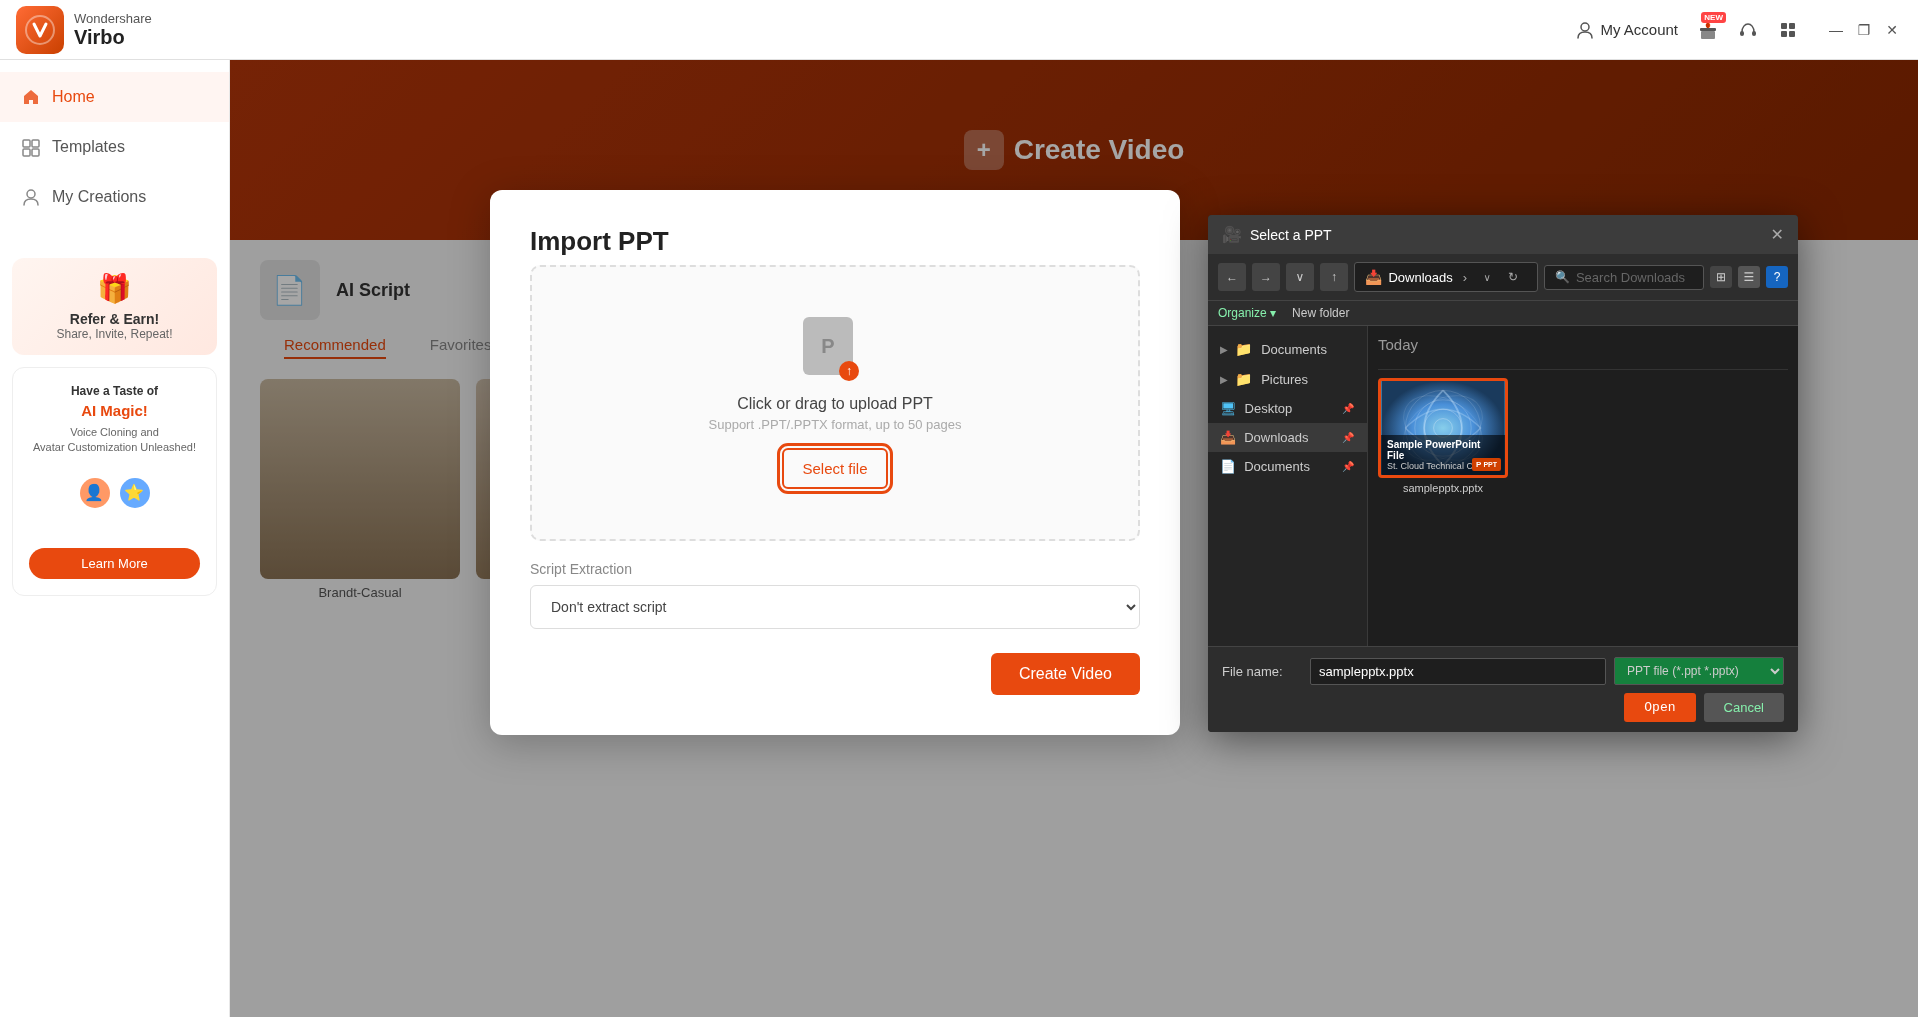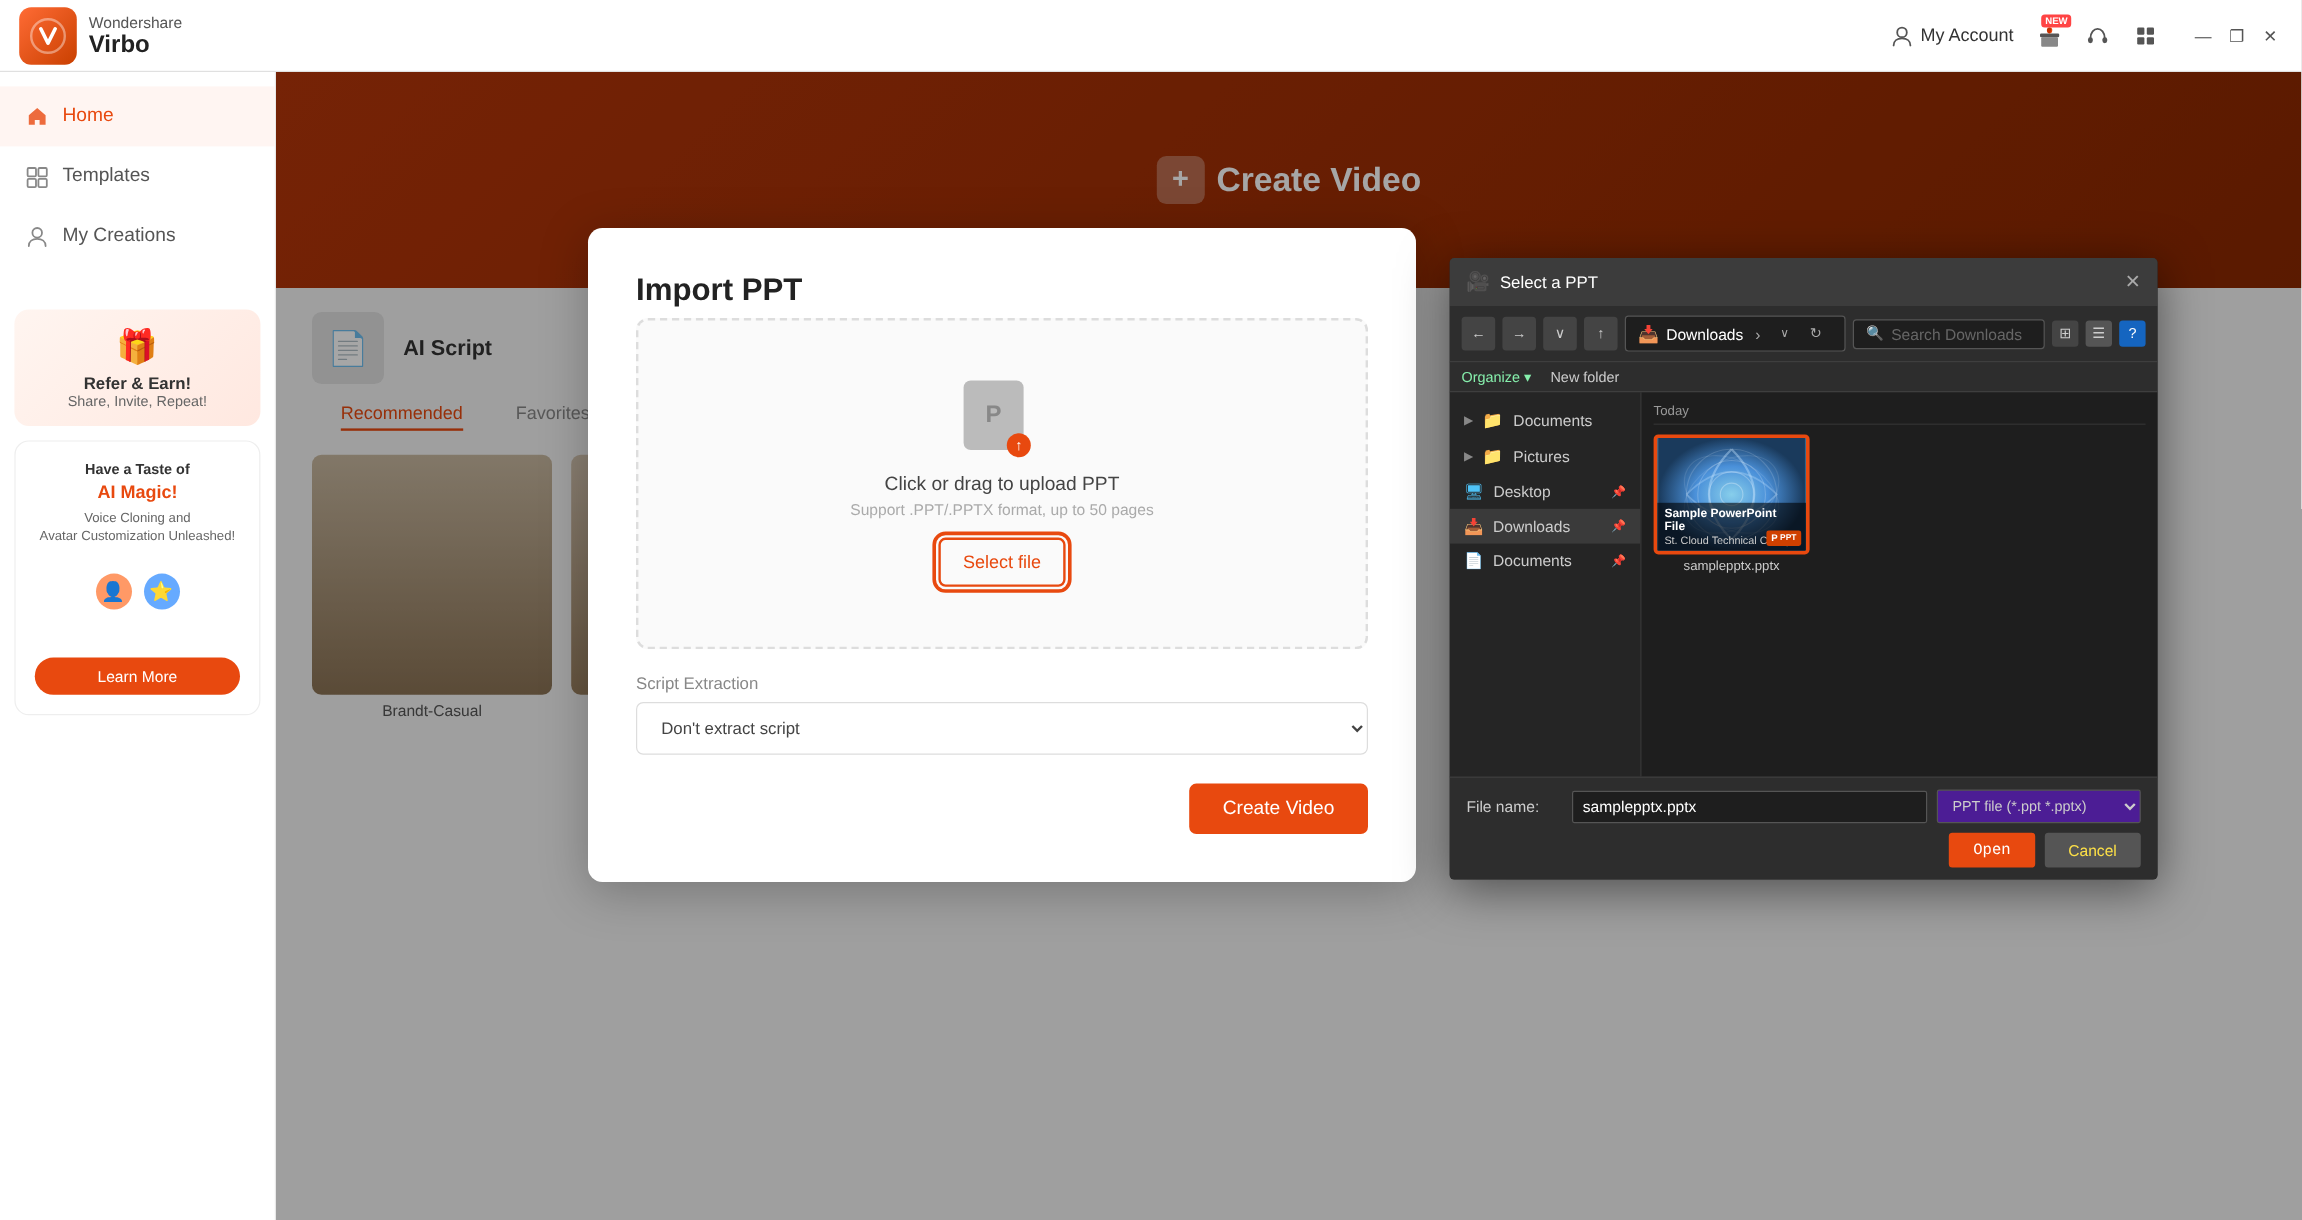--- a/index.html
+++ b/index.html
@@ -83,24 +83,24 @@
     .fd-thumb { width: 130px; height: 100px; background: linear-gradient(135deg, #4a7fa5, #2c5a7a); border-radius: 4px; display: flex; align-items: center; justify-content: center; overflow: hidden; position: relative; border: 3px solid transparent; }
     .fd-thumb-overlay { position: absolute; bottom: 0; left: 0; right: 0; background: rgba(0,0,0,0.6); padding: 4px 6px; }
     .fd-thumb-name { font-size: 10px; color: #fff; font-weight: 600; }
     .fd-thumb-sub { font-size: 9px; color: #ccc; }
     .fd-ppt-badge { position: absolute; bottom: 4px; right: 4px; background: #d04000; color: white; font-size: 8px; font-weight: bold; padding: 2px 4px; border-radius: 2px; display: flex; align-items: center; gap: 2px; }
     .fd-filename-label { font-size: 11px; color: #ccc; text-align: center; margin-top: 4px; word-break: break-all; }
     .fd-bottom { background: #2d2d2d; padding: 10px 14px; border-top: 1px solid #444; }
     .fd-bottom-row { display: flex; align-items: center; gap: 8px; margin-bottom: 8px; }
     .fd-label { color: #ccc; font-size: 13px; width: 80px; }
     .fd-input { flex: 1; background: #1e1e1e; border: 1px solid #555; color: #fff; font-size: 13px; padding: 5px 8px; border-radius: 2px; }
-    .fd-type-select { width: 170px; background: #4c1d95; border: 1px solid #555; color: #ccc; font-size: 12px; padding: 5px 8px; border-radius: 2px; }
+    .fd-type-select { width: 170px; background: #15803d; border: 1px solid #555; color: #ccc; font-size: 12px; padding: 5px 8px; border-radius: 2px; }
     .fd-actions { display: flex; justify-content: flex-end; gap: 8px; }
     .fd-open-btn { background: #e8490f; color: white; border: none; padding: 7px 20px; font-size: 13px; border-radius: 3px; cursor: pointer; font-family: Liberation Mono, monospace; }
-    .fd-cancel-btn { background: #555; color: #fde047; border: none; padding: 7px 20px; font-size: 13px; border-radius: 3px; cursor: pointer; }
+    .fd-cancel-btn { background: #555; color: #86efac; border: none; padding: 7px 20px; font-size: 13px; border-radius: 3px; cursor: pointer; }
 
     
     .spiral-svg { width: 100%; height: 100%; }
 
     
     .bg-content { padding: 20px 30px; }
     .bg-tabs { display: flex; gap: 20px; margin-bottom: 20px; }
     .bg-tab { font-size: 15px; color: #888; cursor: pointer; padding-bottom: 4px; margin-left: 24px; }
     .bg-tab.active { color: #e8490f; border-bottom: 2px solid #e8490f; }
     .bg-avatars { display: flex; gap: 16px; flex-wrap: wrap; }
@@ -344,21 +344,21 @@
               <span style="color:#64b5f6;font-size:10px;margin-left:auto;">📌</span>
             </div>
             <div class="fd-sidebar-item">
               <span style="color:#4fc3f7;font-size:13px;">📄</span>
               <span>Documents</span>
               <span style="color:#64b5f6;font-size:10px;margin-left:auto;">📌</span>
             </div>
           </div>
 
           <div class="fd-content">
-            <div style="color:#999;font-size:11px;margin-bottom:8px;border-bottom:1px solid #333;padding-bottom:4px;">Today</div>
+            <div style="color:#999;font-size:15px;margin-bottom:8px;border-bottom:1px solid #333;padding-bottom:16px;">Today</div>
             <div class="fd-file-grid">
               <div class="fd-file-item selected">
                 <div class="fd-thumb">
 
                   <svg class="spiral-svg" viewBox="0 0 130 100" xmlns="http://www.w3.org/2000/svg">
                     <defs>
                       <radialGradient id="bg-grad" cx="50%" cy="50%">
                         <stop offset="0%" stop-color="#87ceeb"></stop>
                         <stop offset="50%" stop-color="#4a90d9"></stop>
                         <stop offset="100%" stop-color="#1a3a5c"></stop>

